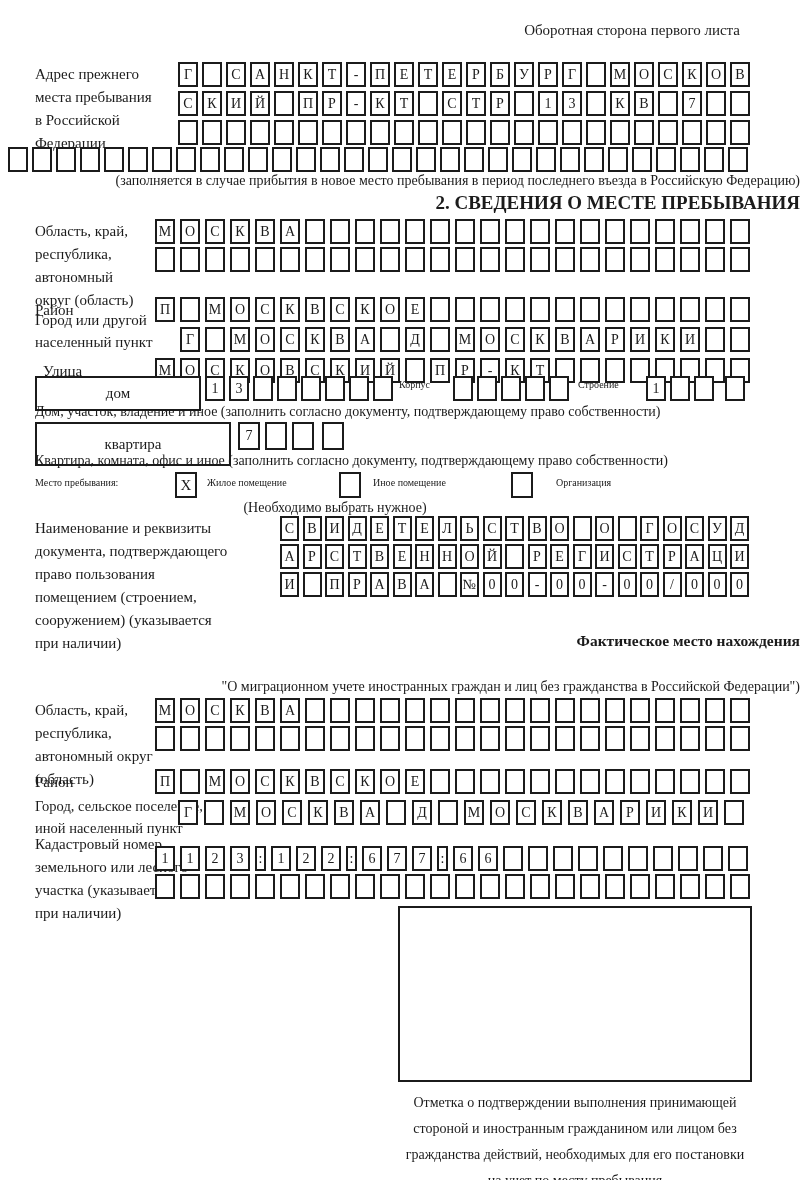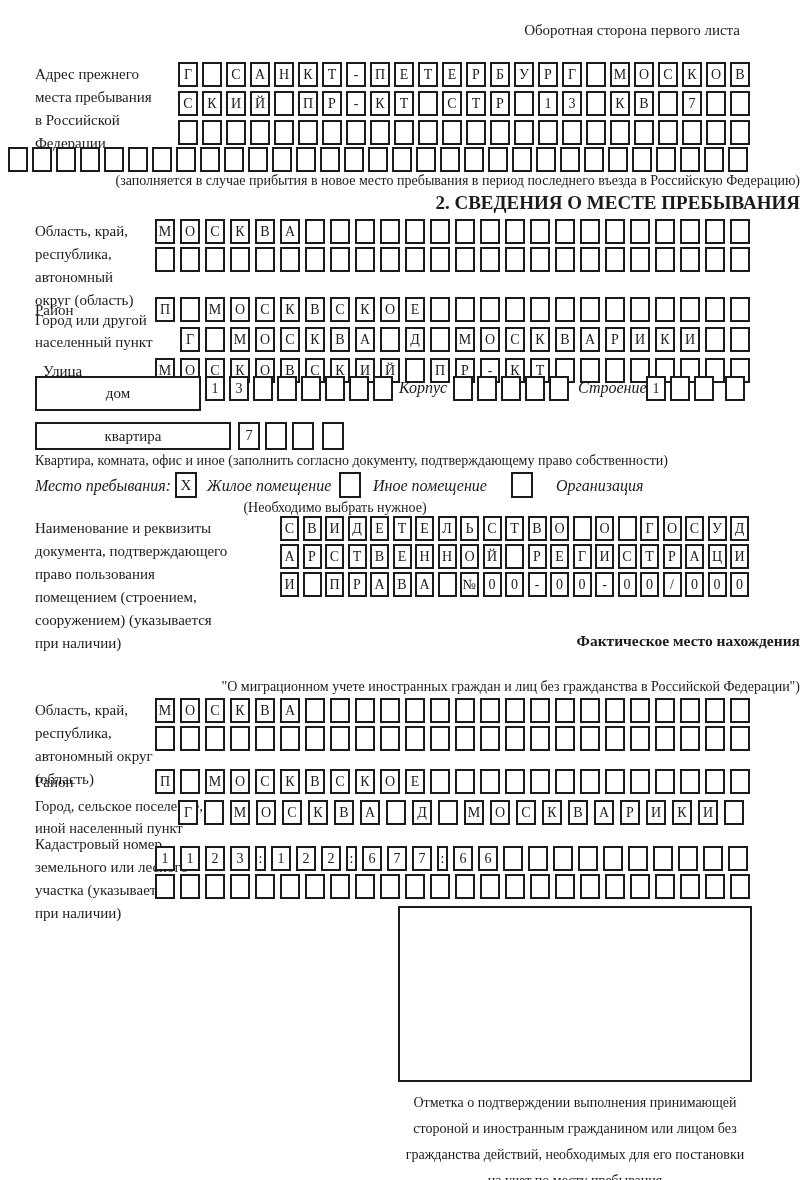--- a/index.html
+++ b/index.html
@@ -24,21 +24,21 @@
   .tall .cell{width:22px;height:28px;}
   .labelbox{
     position:absolute;border:2px solid #1b1b1b;box-sizing:border-box;background:#fff;
     display:flex;align-items:center;justify-content:center;font-size:15px;
   }
   .checkbox{
     position:absolute;width:22px;height:26px;border:2px solid #1b1b1b;box-sizing:border-box;
     display:flex;align-items:center;justify-content:center;font-size:15px;background:#fff;
   }
   .stampbox{position:absolute;border:2px solid #1b1b1b;box-sizing:border-box;background:#fff;}
-  .inline-lbl{position:absolute;font-size:16px;white-space:nowrap;font-style:italic;}
+  .inline-lbl{position:absolute;font-size:10px;white-space:nowrap;}
 </style>
 </head>
 <body>
 
 <div id="page">
 
   <div class="abs note" style="top:22px;right:60px;font-size:15px;">Оборотная сторона первого листа</div>
 
   <div>
     <div class="abs lbl" style="left:35px;top:63px;width:150px;">Адрес прежнего
@@ -333,23 +333,24 @@
     <div class="inline-lbl" style="left:578px;top:379px;">Строение</div>
     <div class="cellrow" style="left:646px;top:376px;">
         <div class="cell">1</div>
         <div class="cell"></div>
         <div class="cell"></div>
       </div>
     <div class="cellrow" style="left:725px;top:376px;">
         <div class="cell"></div>
       </div>
   </div>
-
-  <div>
-    <div class="labelbox" style="left:35px;top:422px;width:196px;height:28px;">квартира</div>
+  <div class="abs note" style="left:35px;top:404px;">Дом, участок, владение и иное (заполнить согласно документу, подтверждающему право собственности)</div>
+
+  <div>
+    <div class="labelbox" style="left:35px;top:422px;width:196px;height:44px;">квартира</div>
     <div class="cellrow g5 tall" style="left:238px;top:422px;">
         <div class="cell">7</div>
         <div class="cell"></div>
         <div class="cell"></div>
       </div>
     <div class="cellrow tall" style="left:322px;top:422px;">
         <div class="cell"></div>
       </div>
   </div>
   <div class="abs note" style="left:35px;top:453px;">Квартира, комната, офис и иное (заполнить согласно документу, подтверждающему право собственности)</div>

